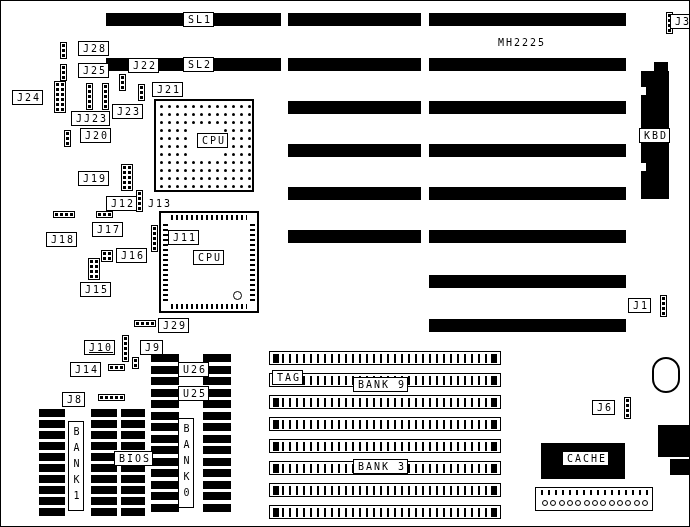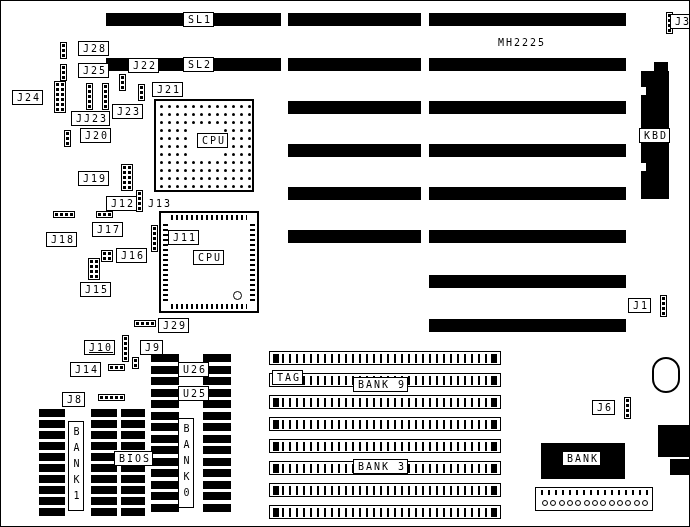--- a/index.html
+++ b/index.html
@@ -484,16 +484,16 @@
     <div class="abs lbl" style="left: 591px; top: 399px;">J6</div>
     <div class="abs lbl" style="left: 196px; top: 132px;">CPU</div>
     <div class="abs lbl" style="left: 192px; top: 249px;">CPU</div>
     <div class="abs lbl" style="left: 638px; top: 127px;">KBD</div>
     <div class="abs lbl" style="left: 243px; top: 369px; margin-left: 28px;">TAG</div>
     <div class="abs lbl" style="left: 352px; top: 376px;">BANK 9</div>
     <div class="abs lbl" style="left: 352px; top: 458px;">BANK 3</div>
     <div class="abs lbl" style="left: 177px; top: 361px;">U26</div>
     <div class="abs lbl" style="left: 177px; top: 385px;">U25</div>
     <div class="abs lbl" style="left: 113px; top: 450px;">BIOS</div>
-    <div class="abs lbl" style="left: 561px; top: 450px;">BANK</div>
+    <div class="abs lbl" style="left: 561px; top: 450px;">CACHE</div>
     <div class="abs lbl vert" style="left: 67px; top: 420px;">BANK1</div>
     <div class="abs lbl vert" style="left: 177px; top: 417px;">BANK0</div>
   </div>
 
 </body></html>

